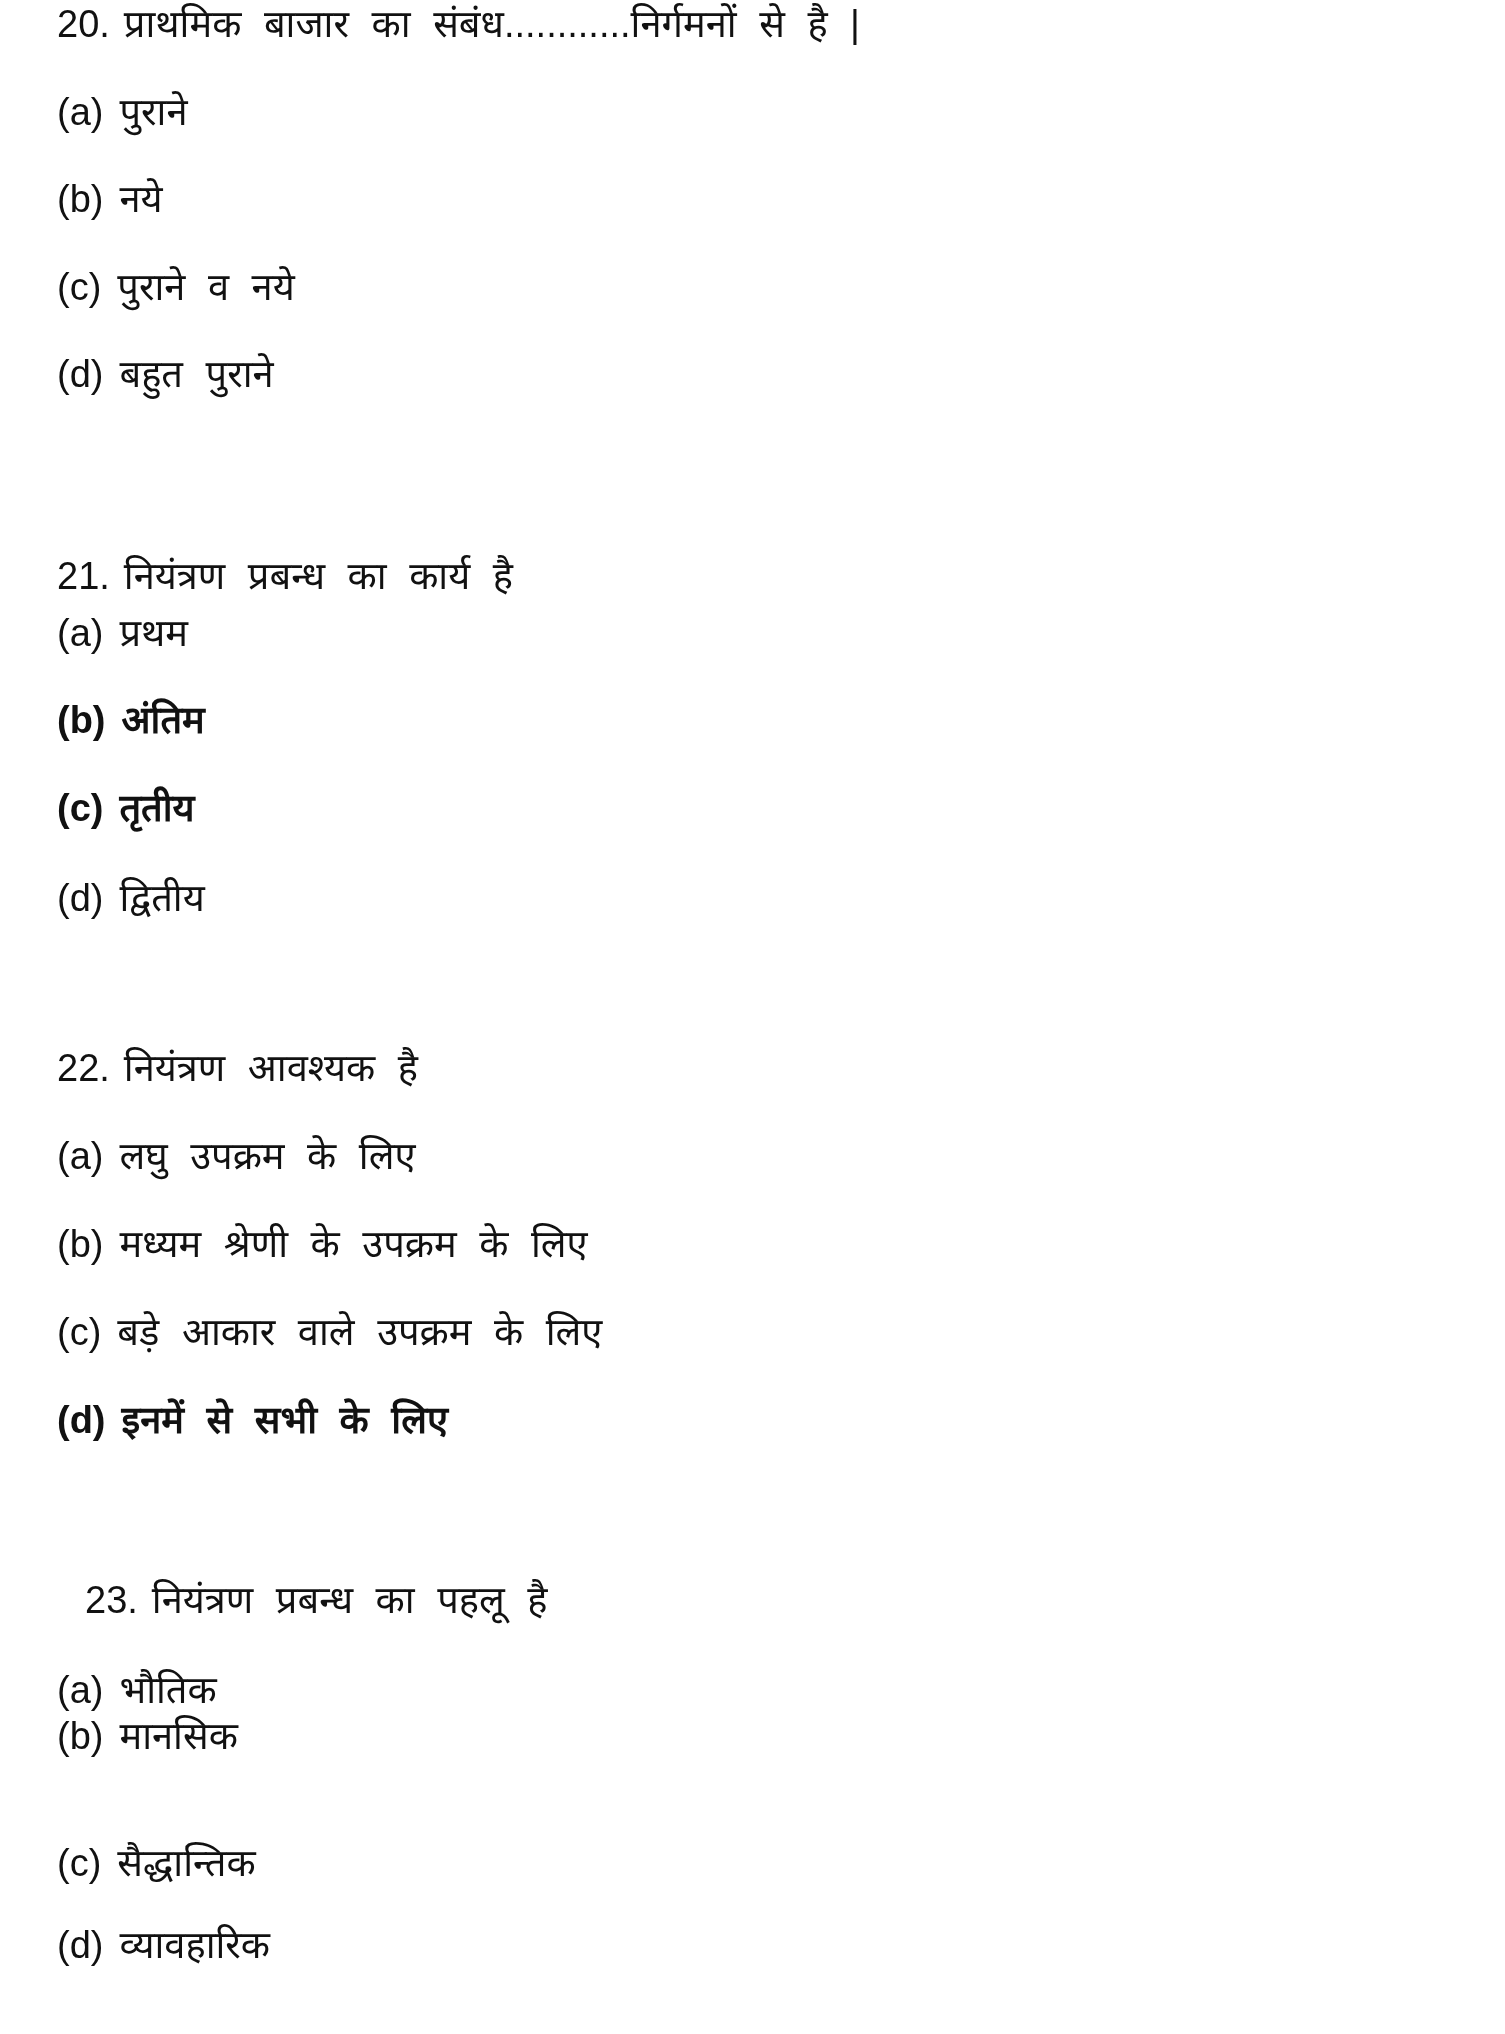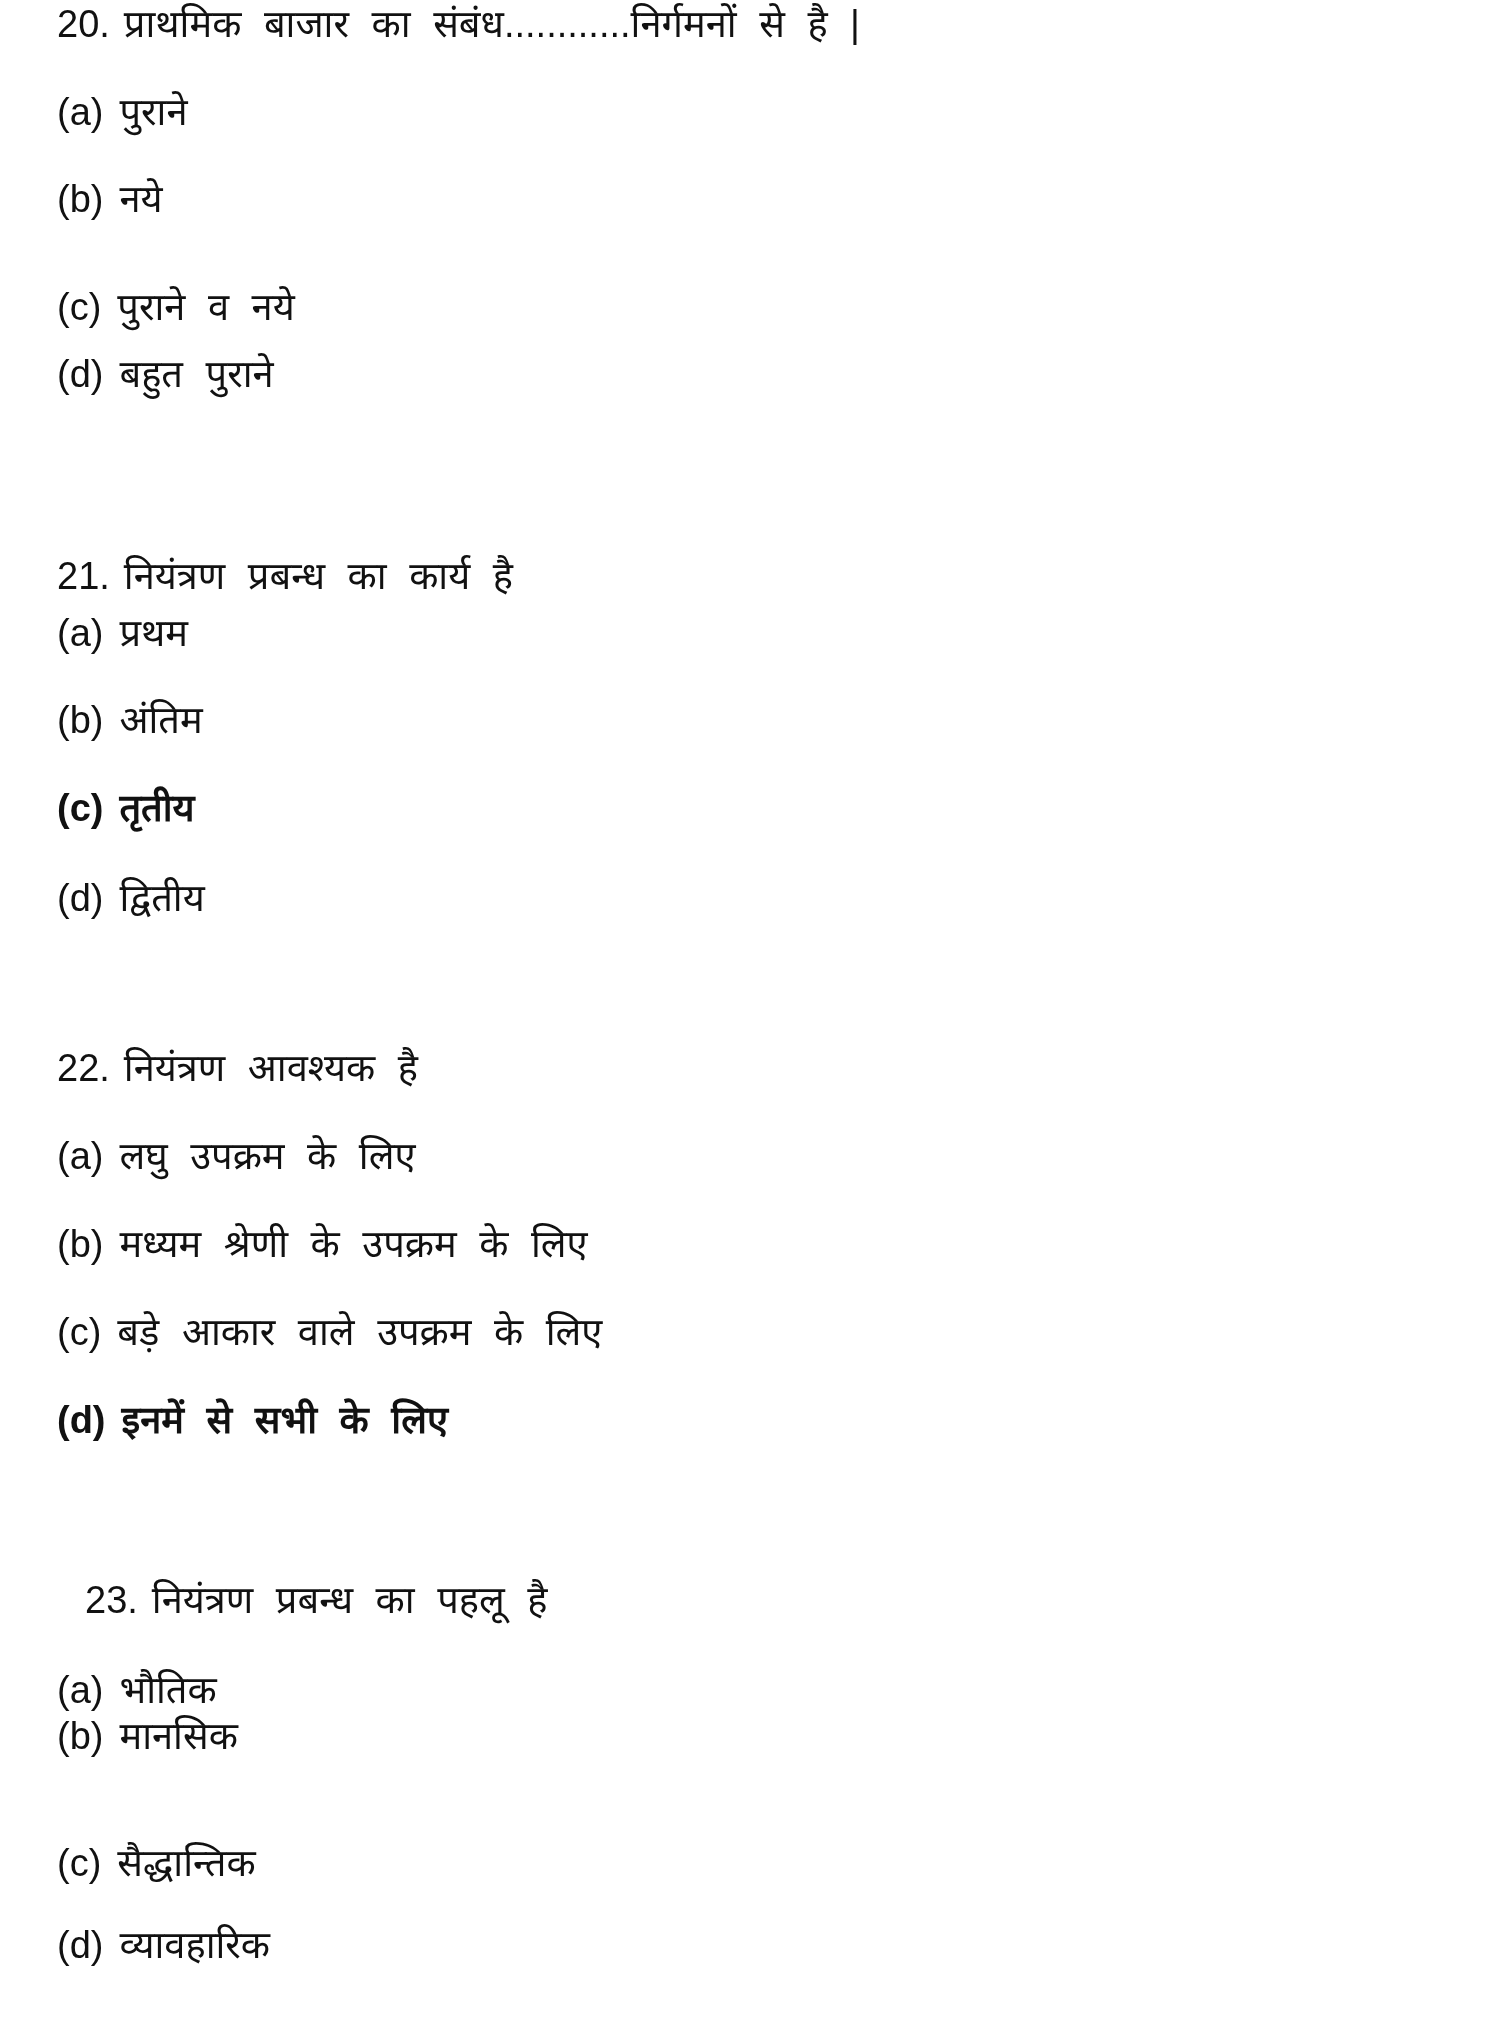--- a/index.html
+++ b/index.html
@@ -16,34 +16,34 @@
 
 <div class="line word-gap" style="top:24px;">
   <span class="qnum">20.</span><span>प्राथमिक बाजार का संबंध............निर्गमनों से है |</span>
 </div>
 <div class="line word-gap" style="top:112px;">
   <span class="opt-label">(a)</span><span>पुराने</span>
 </div>
 <div class="line word-gap" style="top:199px;">
   <span class="opt-label">(b)</span><span>नये</span>
 </div>
-<div class="line word-gap" style="top:287px;margin-top:20px;">
+<div class="line word-gap" style="top:287px;">
   <span class="opt-label">(c)</span><span>पुराने व नये</span>
 </div>
 <div class="line word-gap" style="top:374px;">
   <span class="opt-label">(d)</span><span>बहुत पुराने</span>
 </div>
 
 <div class="line word-gap" style="top:576px;">
   <span class="qnum">21.</span><span>नियंत्रण प्रबन्ध का कार्य है</span>
 </div>
 <div class="line word-gap" style="top:633px;">
   <span class="opt-label">(a)</span><span>प्रथम</span>
 </div>
-<div class="line word-gap" style="top:720px;">
+<div class="line word-gap" style="top:720px;font-weight:bold;">
   <span class="opt-label">(b)</span><span>अंतिम</span>
 </div>
 <div class="line word-gap" style="top:808px;font-weight:bold;">
   <span class="opt-label">(c)</span><span>तृतीय</span>
 </div>
 <div class="line word-gap" style="top:898px;">
   <span class="opt-label">(d)</span><span>द्वितीय</span>
 </div>
 
 <div class="line word-gap" style="top:1068px;">

